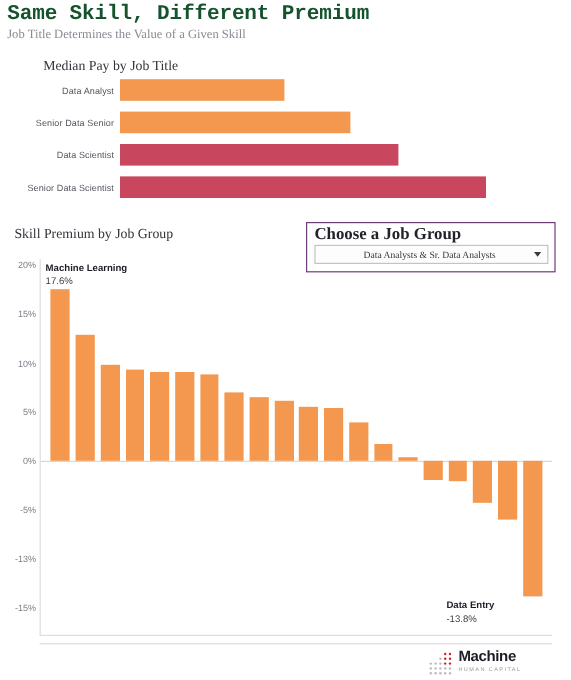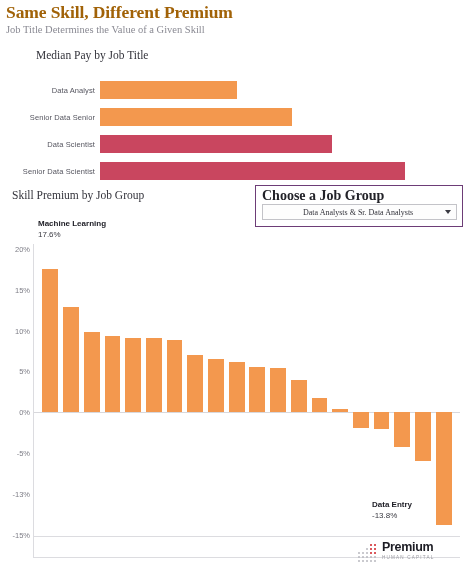--- a/index.html
+++ b/index.html
@@ -12,24 +12,24 @@
   }
   #page {
     position: relative;
     width: 476px; height: 567px;
     background: #ffffff;
   }
 
   
   #header { position: absolute; left: 6px; top: 2px; width: 464px; }
   #main-title {
-    font-family: Liberation Serif, serif;
+    font-family: Liberation Mono, monospace;
     font-size: 17.5px;
     font-weight: bold;
-    color: #a16207;
+    color: #14532d;
     letter-spacing: -0.1px;
     line-height: 20px;
   }
   #sub-title {
     font-family: "Liberation Serif", serif;
     font-size: 10.5px;
     color: #8a8a93;
     line-height: 13px;
     margin-top: 1px;
   }
@@ -37,21 +37,21 @@
   
   .section-heading {
     font-family: "Liberation Serif", serif;
     font-size: 11.5px;
     color: #33333b;
   }
   #chart1-heading { position: absolute; left: 16px; top: 49px; margin-left: 20px; }
   #chart2-heading { position: absolute; left: 12px; top: 189px; }
 
   
-  #chart1 { position: absolute; left: 0px; top: 79px; width: 476px; height: 108px; }
+  #chart1 { position: absolute; left: 0px; top: 64px; width: 476px; height: 108px; }
   .h-row {
     position: absolute;
     left: 0; width: 476px; height: 22px;
     display: flex; align-items: center;
   }
   .h-label {
     width: 100px;
     text-align: right;
     padding-right: 5px;
     font-size: 7.5px;
@@ -107,21 +107,20 @@
     border-top: 4px solid #3a3a42;
   }
 
   
   #chart2 {
     position: absolute;
     left: 33px; top: 216px;
     width: 427px; height: 314px;
     border-left: 1px solid #dcdce0;
     border-bottom: 1px solid #dcdce0;
-    margin-top: 28px;
   }
   #chart2-plot { position: absolute; left: 0; top: 0; width: 426px; height: 313px; }
   .tick-label {
     position: absolute;
     right: 100%;
     margin-right: 4px;
     font-size: 7.5px;
     color: #7d7d86;
     white-space: nowrap;
     transform: translateY(-50%);
@@ -308,18 +307,18 @@
         <i style="left: 8px; top: 12px;"></i>
         <i style="left: 12px; top: 12px;"></i>
         <i style="left: 16px; top: 12px;"></i>
         <i style="left: 0px; top: 16px;"></i>
         <i style="left: 4px; top: 16px;"></i>
         <i style="left: 8px; top: 16px;"></i>
         <i style="left: 12px; top: 16px;"></i>
         <i style="left: 16px; top: 16px;"></i>
       </div>
     <div id="logo-text">
-      <div id="logo-name">Premium</div>
+      <div id="logo-name">Machine</div>
       <div id="logo-tag">HUMAN CAPITAL</div>
     </div>
   </div>
 
 </div>
 
 </body></html>

